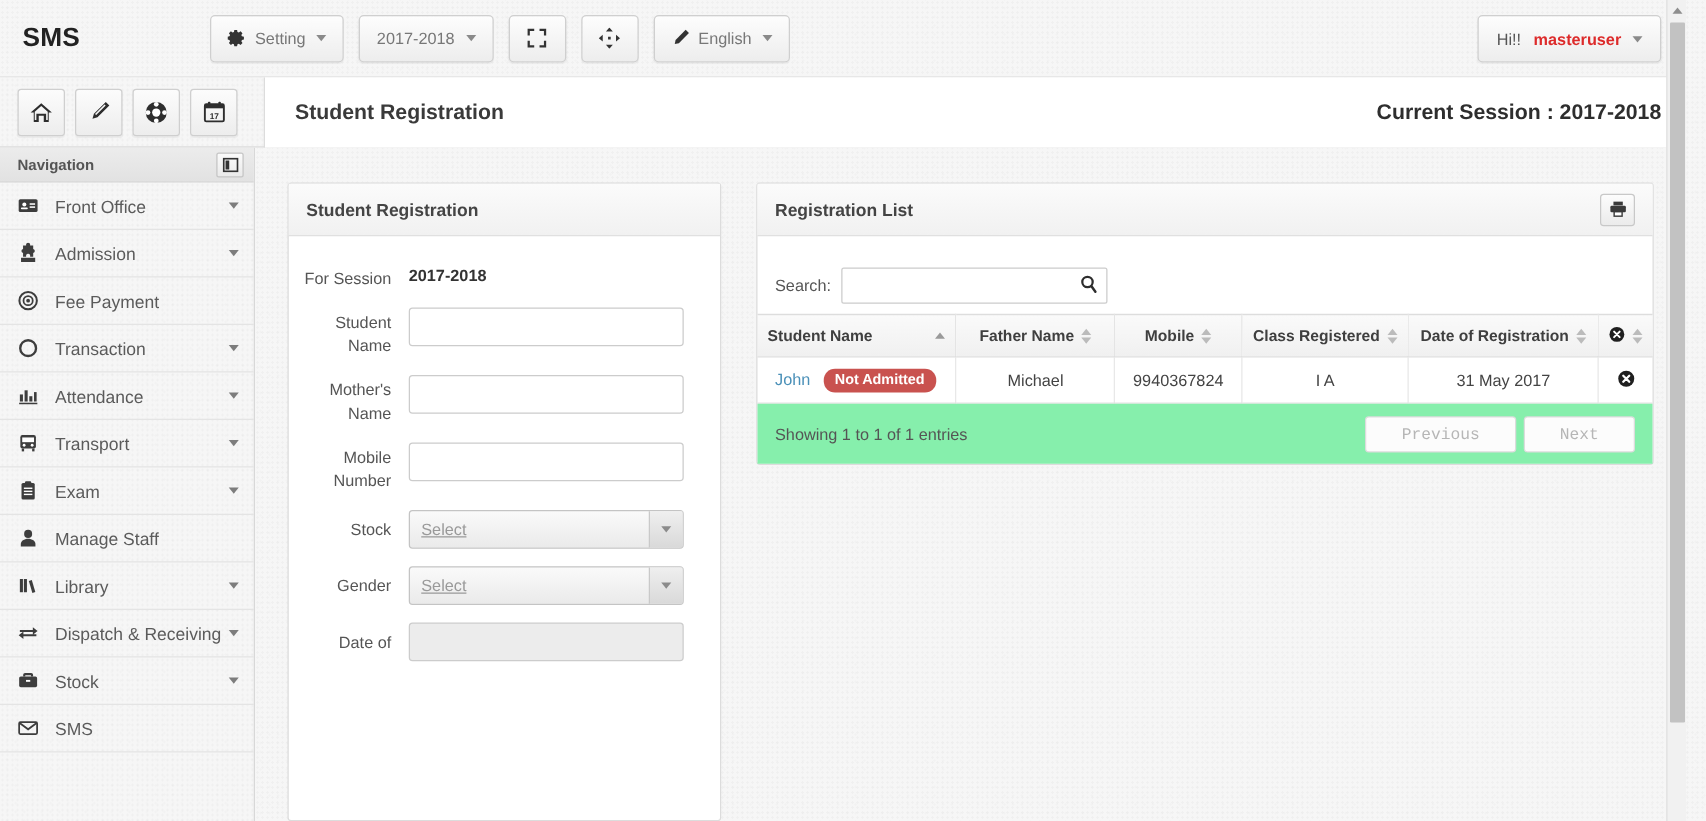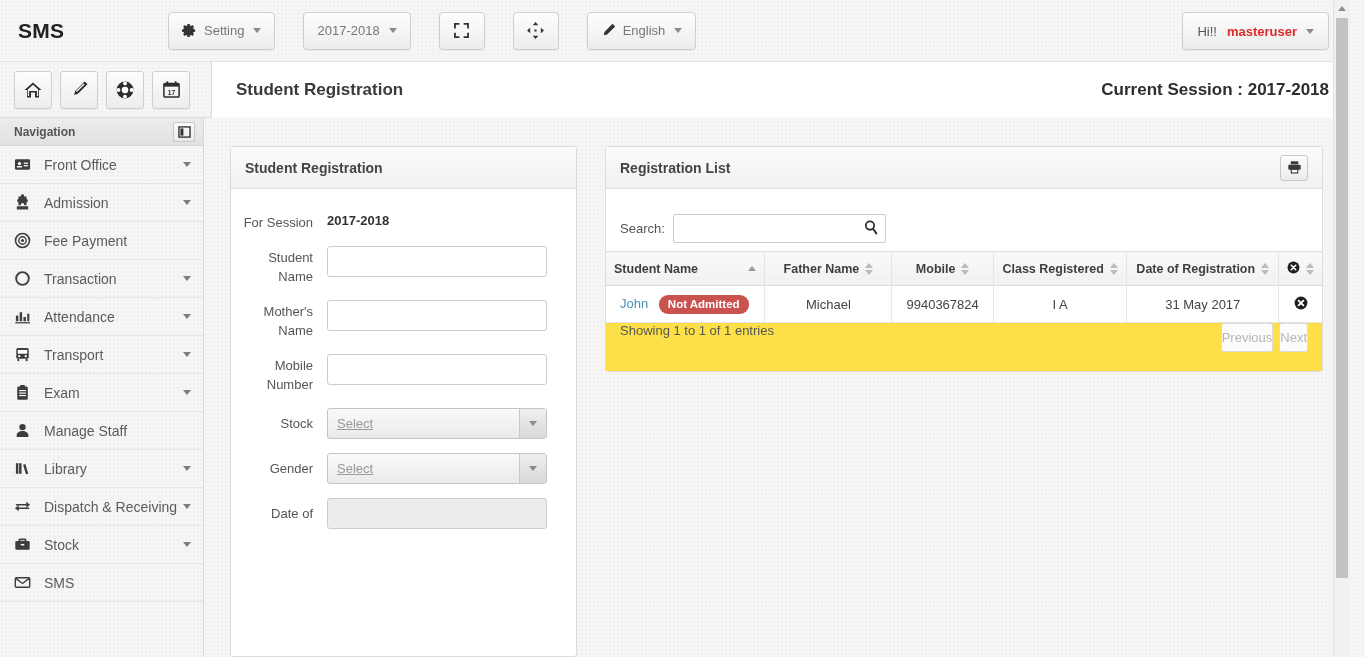--- a/index.html
+++ b/index.html
@@ -39,21 +39,21 @@
     background: linear-gradient(to bottom, #fdfdfd 0%, #ededed 100%);
     color: #777; font-size: 13px;
     box-shadow: 0 1px 1px rgba(0,0,0,0.05);
     cursor: pointer; white-space: nowrap;
   }
   .btn .caret {
     width: 0; height: 0; margin-left: 2px;
     border-left: 4px solid transparent; border-right: 4px solid transparent;
     border-top: 5px solid #8a8a8a;
   }
-  .btn-group { display: flex; align-items: center; gap: 28px; margin-left: 8px; }
+  .btn-group { display: flex; align-items: center; gap: 12px; margin-left: 8px; }
   .btn-sq { width: 46px; padding: 0; }
   .user-btn {
     position: absolute; right: 20px; top: 12px;
     height: 38px; padding: 0 14px;
     color: #555;
   }
   .user-btn .uname { color: #dd2b2b; font-weight: bold; margin-left: 3px; }
 
   
   .subbar {
@@ -207,30 +207,30 @@
   .slink { color: #4a90b8; text-decoration: none; cursor: pointer; }
   .badge {
     display: inline-block; margin-left: 7px;
     background: #c9524f; color: #fff;
     font-size: 11.5px; font-weight: bold;
     padding: 3px 9px 4px; border-radius: 9px;
     vertical-align: middle;
   }
   .del-ico { display: inline-flex; cursor: pointer; }
   .tfoot {
-    height: 48px; display: flex; align-items: flex-start; justify-content: space-between;
-    padding: 0 14px; background: #fde047;
+    height: 48px; display: flex; align-items: center; justify-content: space-between;
+    padding: 0 14px; background: #86efac;
   }
   .tfoot .info { font-size: 13px; color: #555; }
   .pager { display: flex; gap: 6px; }
   .pg-btn {
-    height: 29px; padding: 0 0;
+    height: 29px; padding: 0 28px;
     display: flex; align-items: center;
     border: 1px solid #dcdcdc; border-radius: 3px;
-    background: #fcfcfc; color: #b6b6b6; font-size: 13px; cursor: default;
+    background: #fcfcfc; color: #b6b6b6; font-size: 13px; cursor: default; font-family: Liberation Mono, monospace;
   }
 
   
   .scrollbar {
     position: absolute; right: 0; top: 0; width: 16px; height: 657px;
     background: #f1f1f1; border-left: 1px solid #e0e0e0;
   }
   .sb-up {
     height: 16px; display: flex; align-items: center; justify-content: center;
   }

